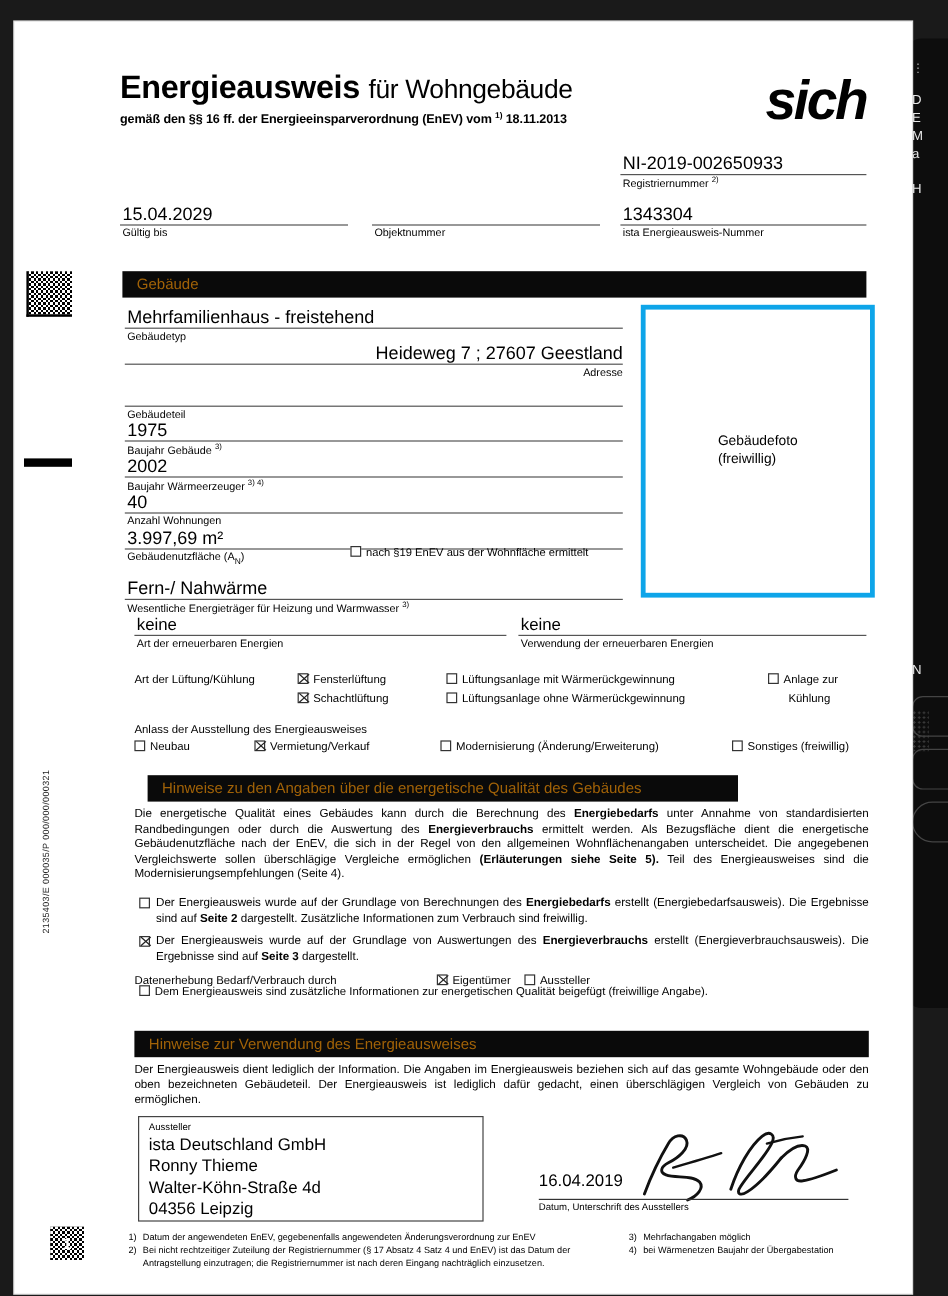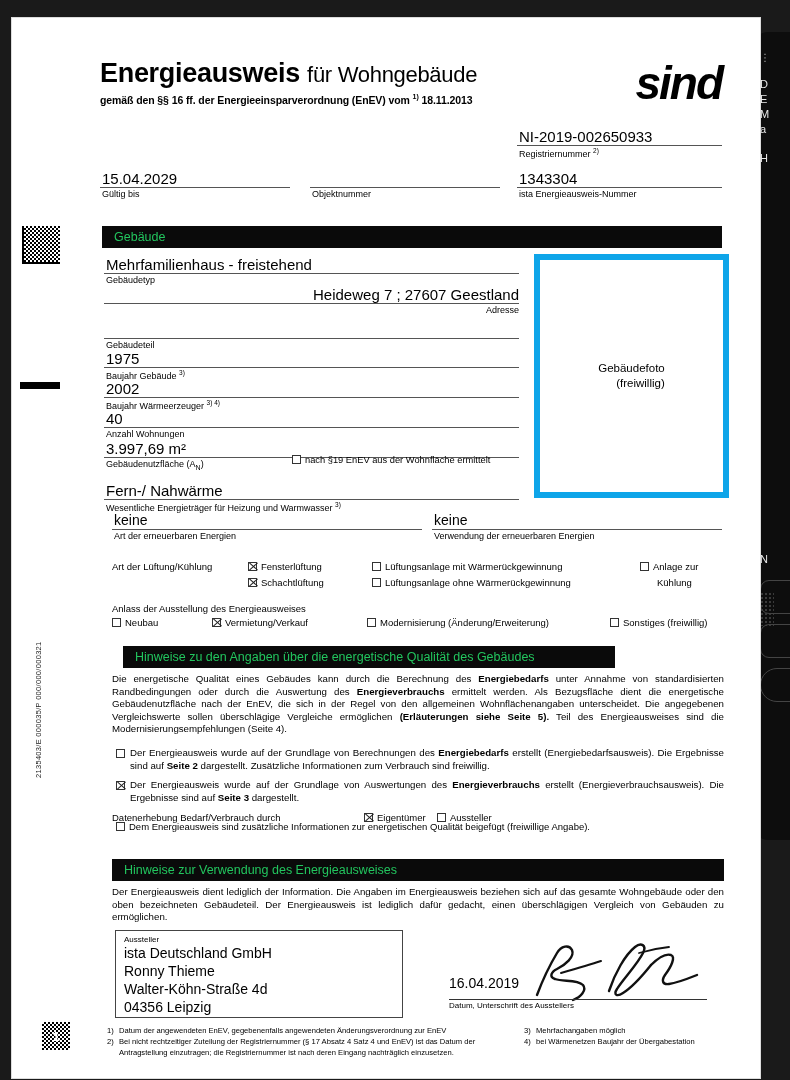--- a/index.html
+++ b/index.html
@@ -91,28 +91,28 @@
   .field { position:absolute; }
   .field .val { font-size:15px; line-height:17px; padding-left:2px; white-space:nowrap; }
   .field .rule { border-bottom:1px solid #555; height:1px; }
   .field .lbl { font-size:9px; padding-left:2px; padding-top:1px; white-space:nowrap; }
   .field .lbl sup { font-size:6.5px; }
   .field .val.small { font-size:14px; }
   .field .val.empty { height:17px; }
 
   
   .secbar {
-    position:absolute; background:#0a0a0a; color:#22c55e;
+    position:absolute; background:#0a0a0a; color:#a16207;
     font-size:12.5px; padding:3px 0 3px 12px; line-height:16px;
   }
 
   
   .photobox {
-    position:absolute; border:6px solid #0ea5e9; display:flex;
-    align-items:center; justify-content:center; text-align:right;
+    position:absolute; border:4px solid #0ea5e9; display:flex;
+    align-items:center; justify-content:center; text-align:left;
     font-size:11.5px; line-height:15px;
   }
 
   
   .para {
     position:absolute; font-size:9.7px; line-height:12.6px;
     text-align:justify; text-justify:inter-word;
   }
   .para b { font-weight:bold; }
 
@@ -174,21 +174,21 @@
 
   <div class="dm-top"></div>
   <div class="blackbar"></div>
   <div class="vcode">2135403/E 000035/P 000/000/000321</div>
   <div class="dm-bot">1</div>
 
   <div class="hdr">
     <h1><span>Energieausweis</span> <span class="light">für Wohngebäude</span></h1>
     <div class="subtitle"><span>gemäß den §§ 16 ff. der Energieeinsparverordnung (EnEV) vom </span><sup>1)</sup><span> 18.11.2013</span></div>
   </div>
-  <div class="logo">sind</div>
+  <div class="logo">sich</div>
 
   <div class="field" style="left:88px; top:152px; width:190px;">
     <div class="val">15.04.2029</div>
     <div class="rule"></div>
     <div class="lbl">Gültig bis</div>
   </div>
   <div class="field" style="left:298px; top:152px; width:190px;">
     <div class="val empty"></div>
     <div class="rule"></div>
     <div class="lbl">Objektnummer</div>

